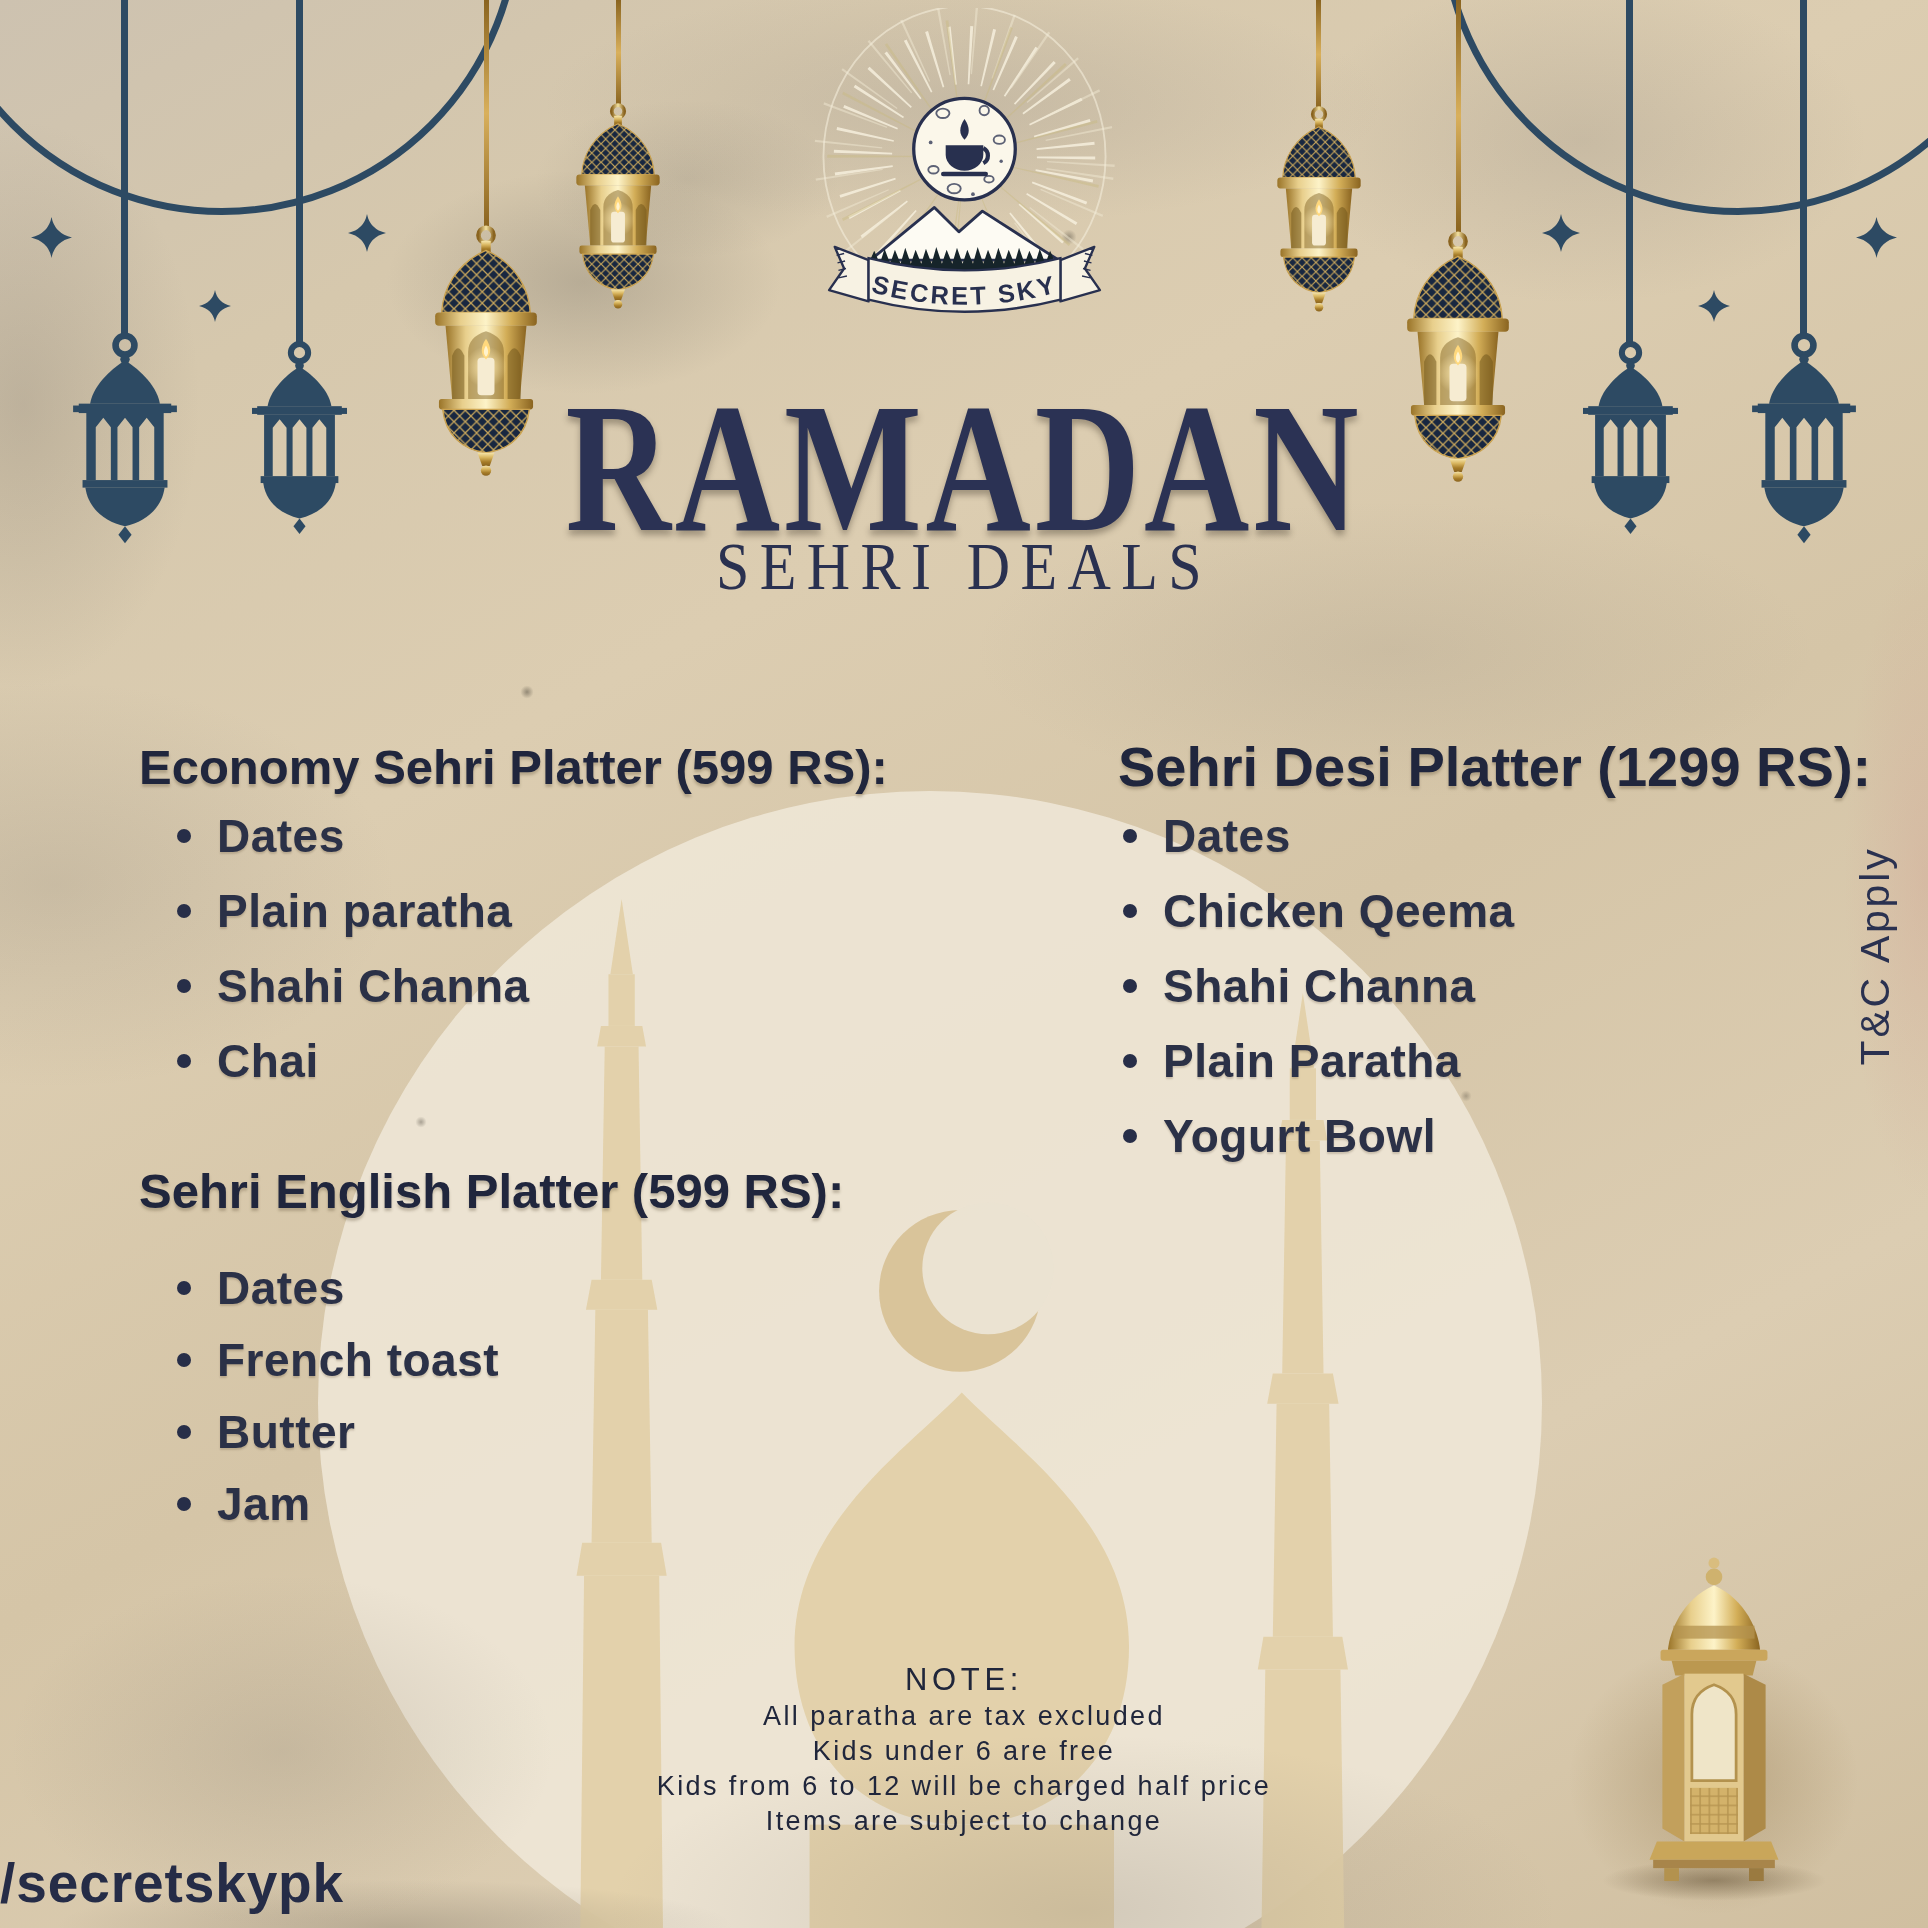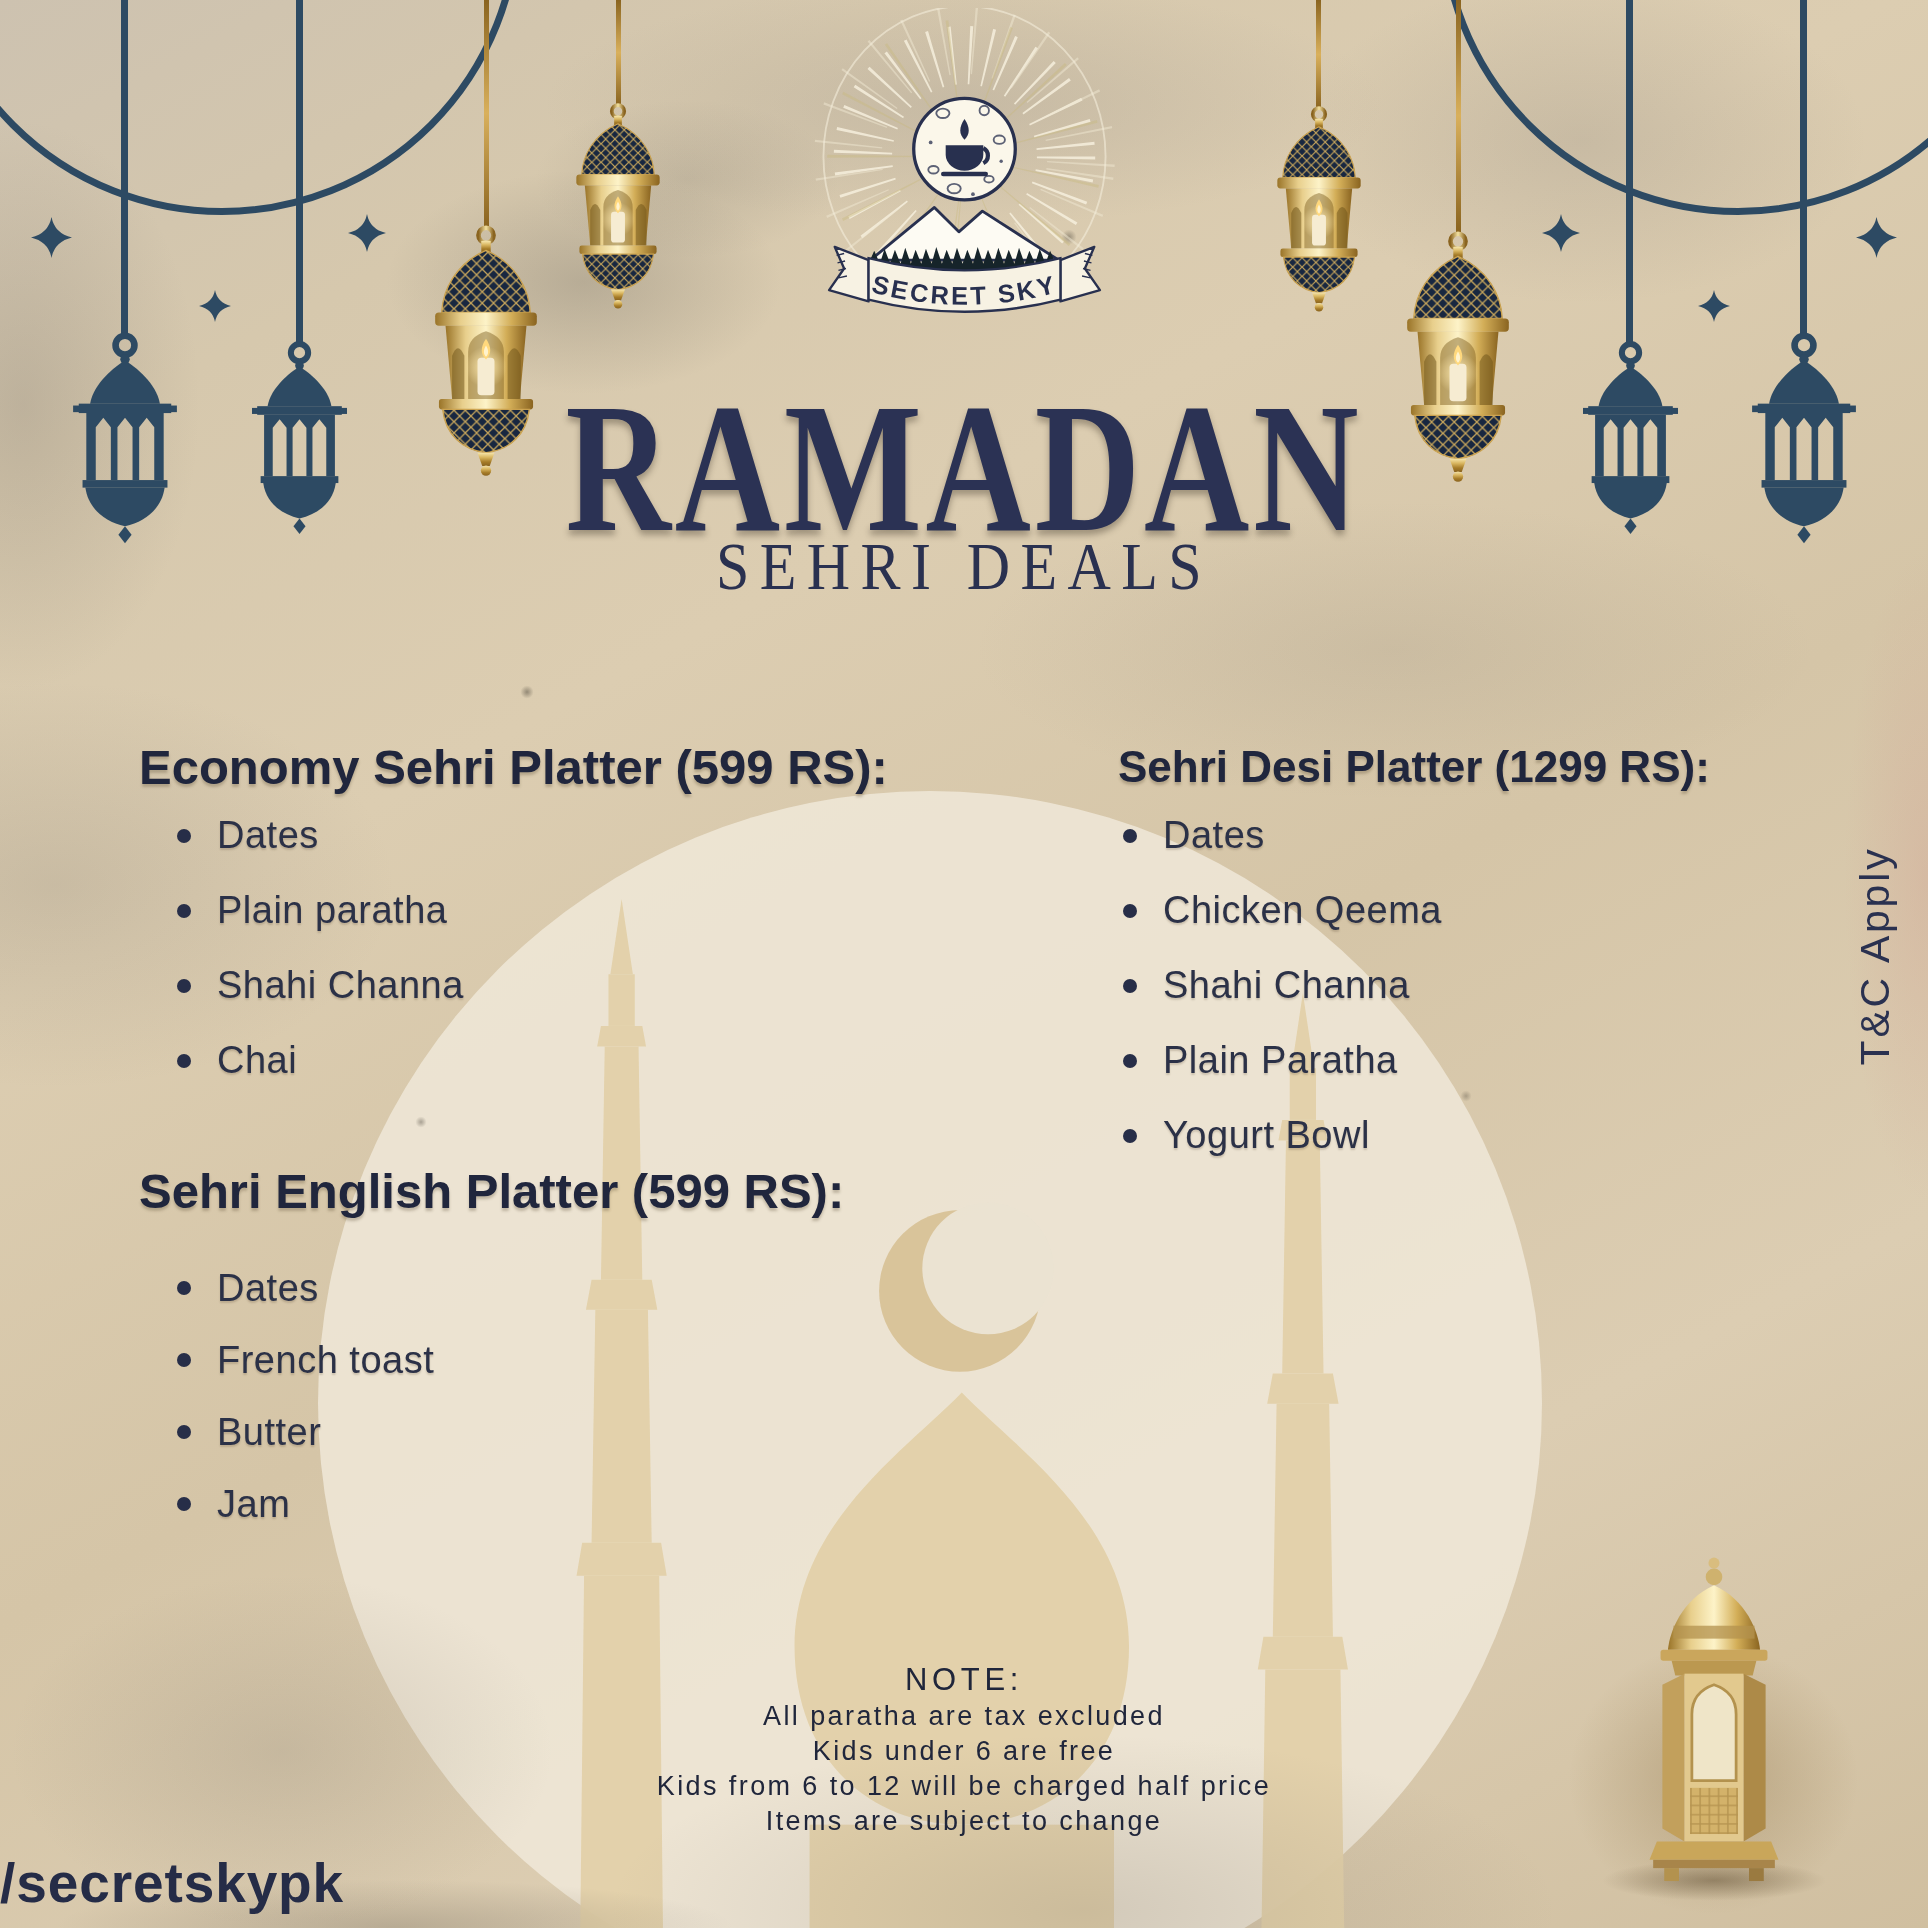--- a/index.html
+++ b/index.html
@@ -50,29 +50,29 @@
   .subtitle{
     left:0;right:0;top:533px;text-align:center;z-index:4;
     font-family:"Liberation Serif",serif;font-weight:400;font-size:60px;line-height:60px;
     letter-spacing:10.4px;color:#2a3150;transform:scaleY(1.12);transform-origin:top center;
   }
   .menu-section{z-index:4;}
   .menu-section h2{
     margin:0;font-size:49px;line-height:62px;font-weight:700;color:#20263d;
     letter-spacing:0px;text-shadow:0 2.8px 2.8px rgba(80,65,40,.28);white-space:nowrap;
   }
-  .menu-section.desi h2{font-size:44px;}
+  .menu-section.desi h2{font-size:56px;}
   .menu-section ul{list-style:none;margin:0;padding:0 0 0 38px;}
   .menu-section.desi ul{padding-left:26px;}
   .menu-section li{display:flex;align-items:center;height:75px;}
   .menu-section.english li{height:72px;}
   .menu-section.english ul{padding-top:30px;}
   .bullet{width:14px;height:14px;border-radius:50%;background:#272e48;margin-right:26px;flex:none;}
   .item-text{
-    font-size:38px;color:#2b3147;font-weight:400;letter-spacing:0.5px;white-space:nowrap;
+    font-size:46px;color:#2b3147;font-weight:700;letter-spacing:0.5px;white-space:nowrap;
     text-shadow:0 1.9px 1.9px rgba(80,65,40,.22);
   }
   .tc{
     left:1686px;top:923px;width:377px;height:66px;z-index:4;text-align:center;
     transform:rotate(-90deg);font-size:41px;letter-spacing:2.8px;color:#2a3150;line-height:66px;
   }
   .note{left:0;right:0;top:1661px;text-align:center;z-index:4;color:#20263b;}
   .note-heading{font-size:31px;font-weight:400;letter-spacing:4.7px;line-height:38px;}
   .note-line{font-size:27px;letter-spacing:2.4px;line-height:35px;font-weight:400;}
   .handle{

